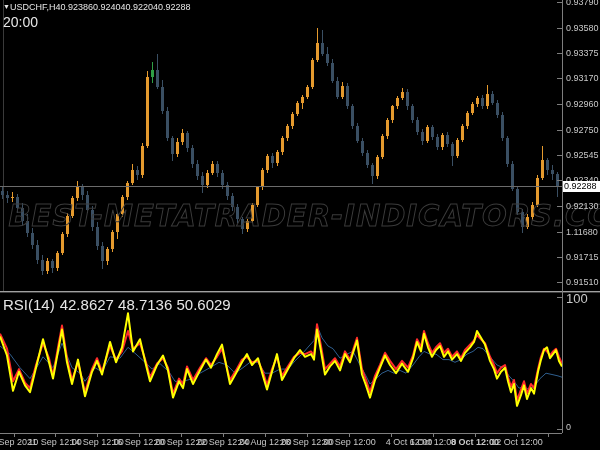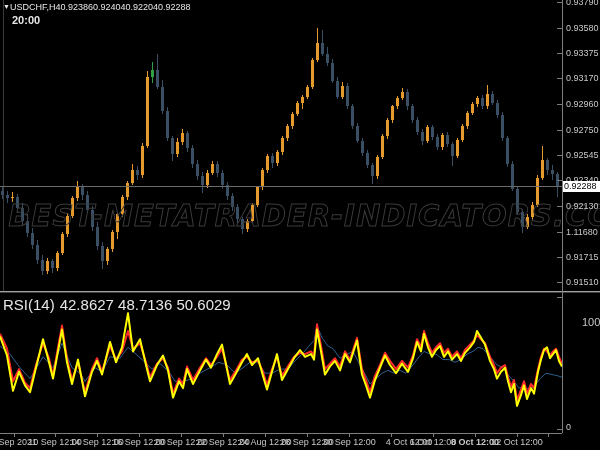--- a/index.html
+++ b/index.html
@@ -3,34 +3,34 @@
 <meta charset="utf-8">
 <style>
   html,body{margin:0;padding:0;background:#000;}
   #terminal{position:relative;width:600px;height:450px;background:#000;overflow:hidden;
     font-family:"Liberation Sans",sans-serif;-webkit-font-smoothing:none;}
   #chart-svg{position:absolute;left:0;top:0;}
   .overlay{position:absolute;pointer-events:none;}
   #info-line{left:3px;top:2px;color:#E6E6E6;font-size:9px;white-space:nowrap;}
   #info-line span{}
   #dd-icon{font-size:7px;position:relative;top:-1px;pointer-events:auto;}
-  #bar-time{left:12px;top:14px;color:#E6E6E6;font-size:11px;font-weight:bold;}
+  #bar-time{left:3px;top:14px;color:#E6E6E6;font-size:14px;}
   #watermark{left:0;right:38px;top:196px;height:40px;line-height:40px;text-align:center;
     font-family:"DejaVu Sans",sans-serif;font-weight:bold;font-style:italic;
     font-size:30px;letter-spacing:1px;white-space:nowrap;color:rgba(0,0,0,0);
     -webkit-text-stroke:1px #3c3c3c;transform:scaleX(0.97);}
   #rsi-label{left:3px;top:296px;color:#E6E6E6;font-size:15px;white-space:nowrap;}
   #rsi-label span{margin-right:5px;}
   .axlab{position:absolute;color:#C8C8C8;font-size:9px;line-height:10px;white-space:nowrap;}
   #price-axis{position:absolute;left:563px;top:0;width:37px;height:433px;}
   #time-axis{position:absolute;left:0;top:434px;width:600px;height:16px;}
   .tlab{transform:translateX(-50%);}
   #price-tag{position:absolute;left:563px;width:36px;height:11px;background:#FFFFFF;
     color:#000;font-size:9px;line-height:11px;text-align:left;padding-left:1px;}
-  #rsi-max{left:582px;top:294px;color:#C8C8C8;font-size:11px;margin-top:23px;}
+  #rsi-max{left:566px;top:294px;color:#C8C8C8;font-size:13px;}
   #rsi-min{left:566px;top:422px;color:#C8C8C8;font-size:9px;}
 </style>
 </head>
 <body>
 
 <div id="terminal">
   <svg id="chart-svg" width="600" height="450" shape-rendering="crispEdges">
       <line x1="3" y1="0" x2="3" y2="291" stroke="#3A3A3A" stroke-width="1"></line>
       <line x1="2" y1="186.82456140350942" x2="2" y2="199.10526315789545" stroke="#3A4F63" stroke-width="1"></line>
       <rect x="1" y="191.12280701754406" width="3" height="3.6842105263153826" fill="#3A4F63"></rect>

